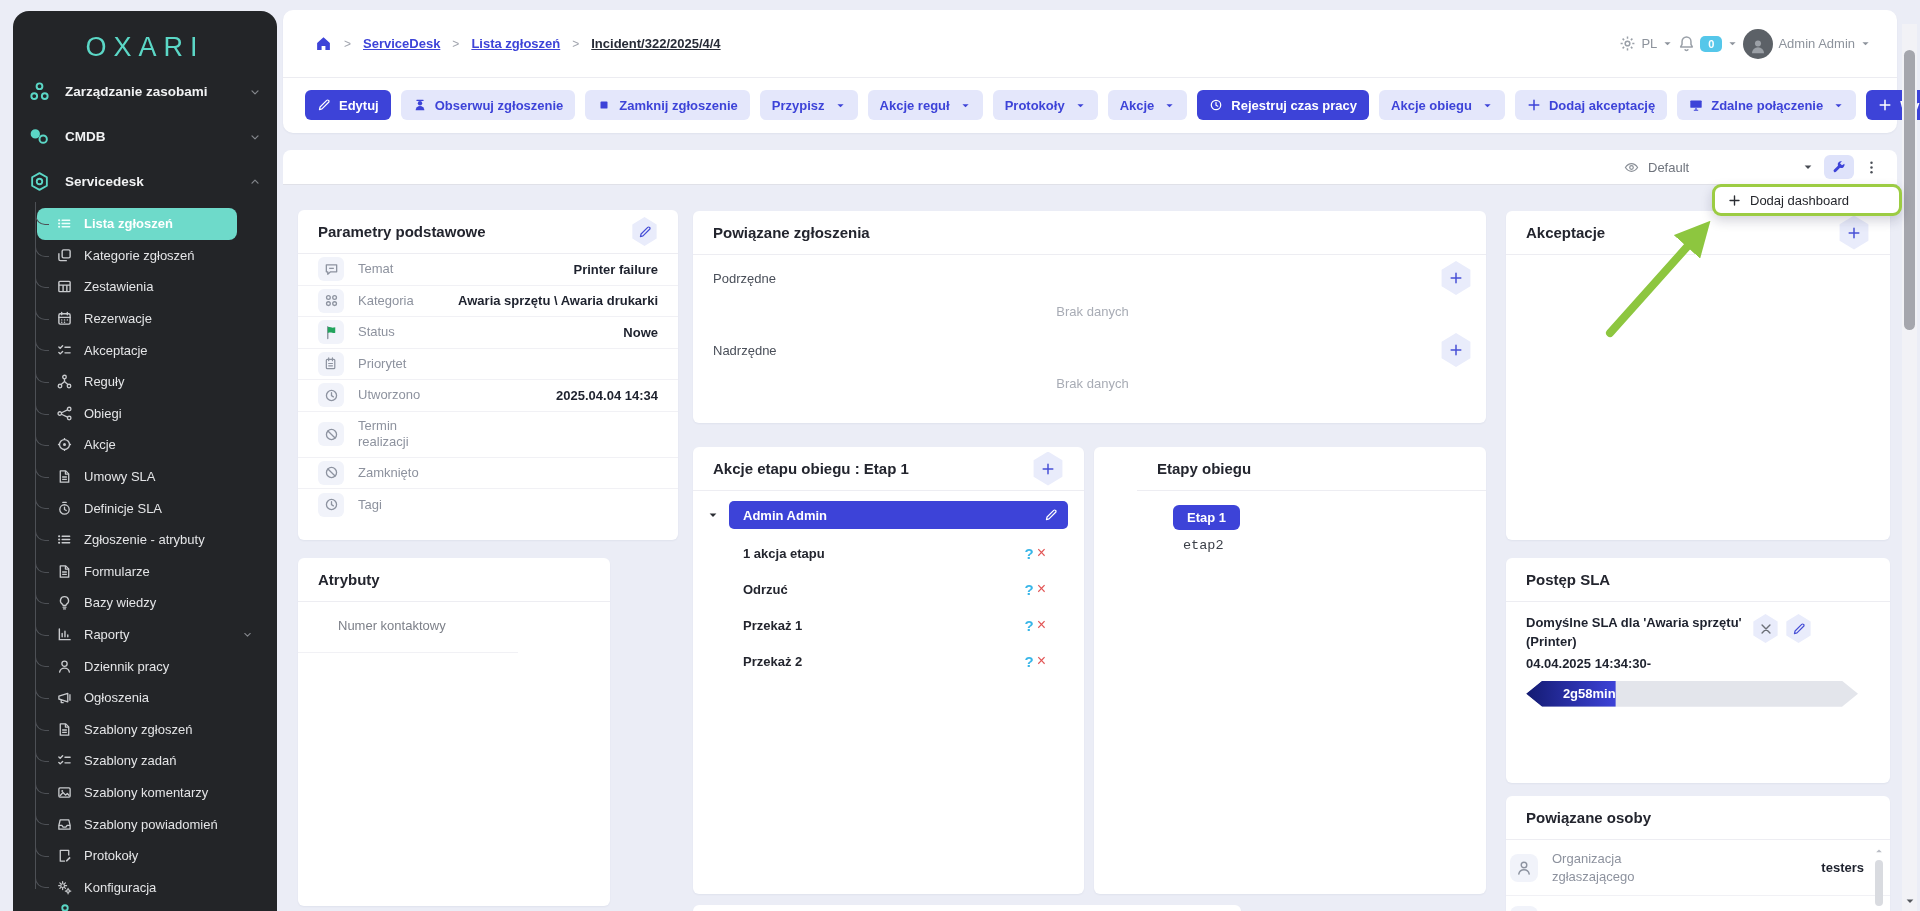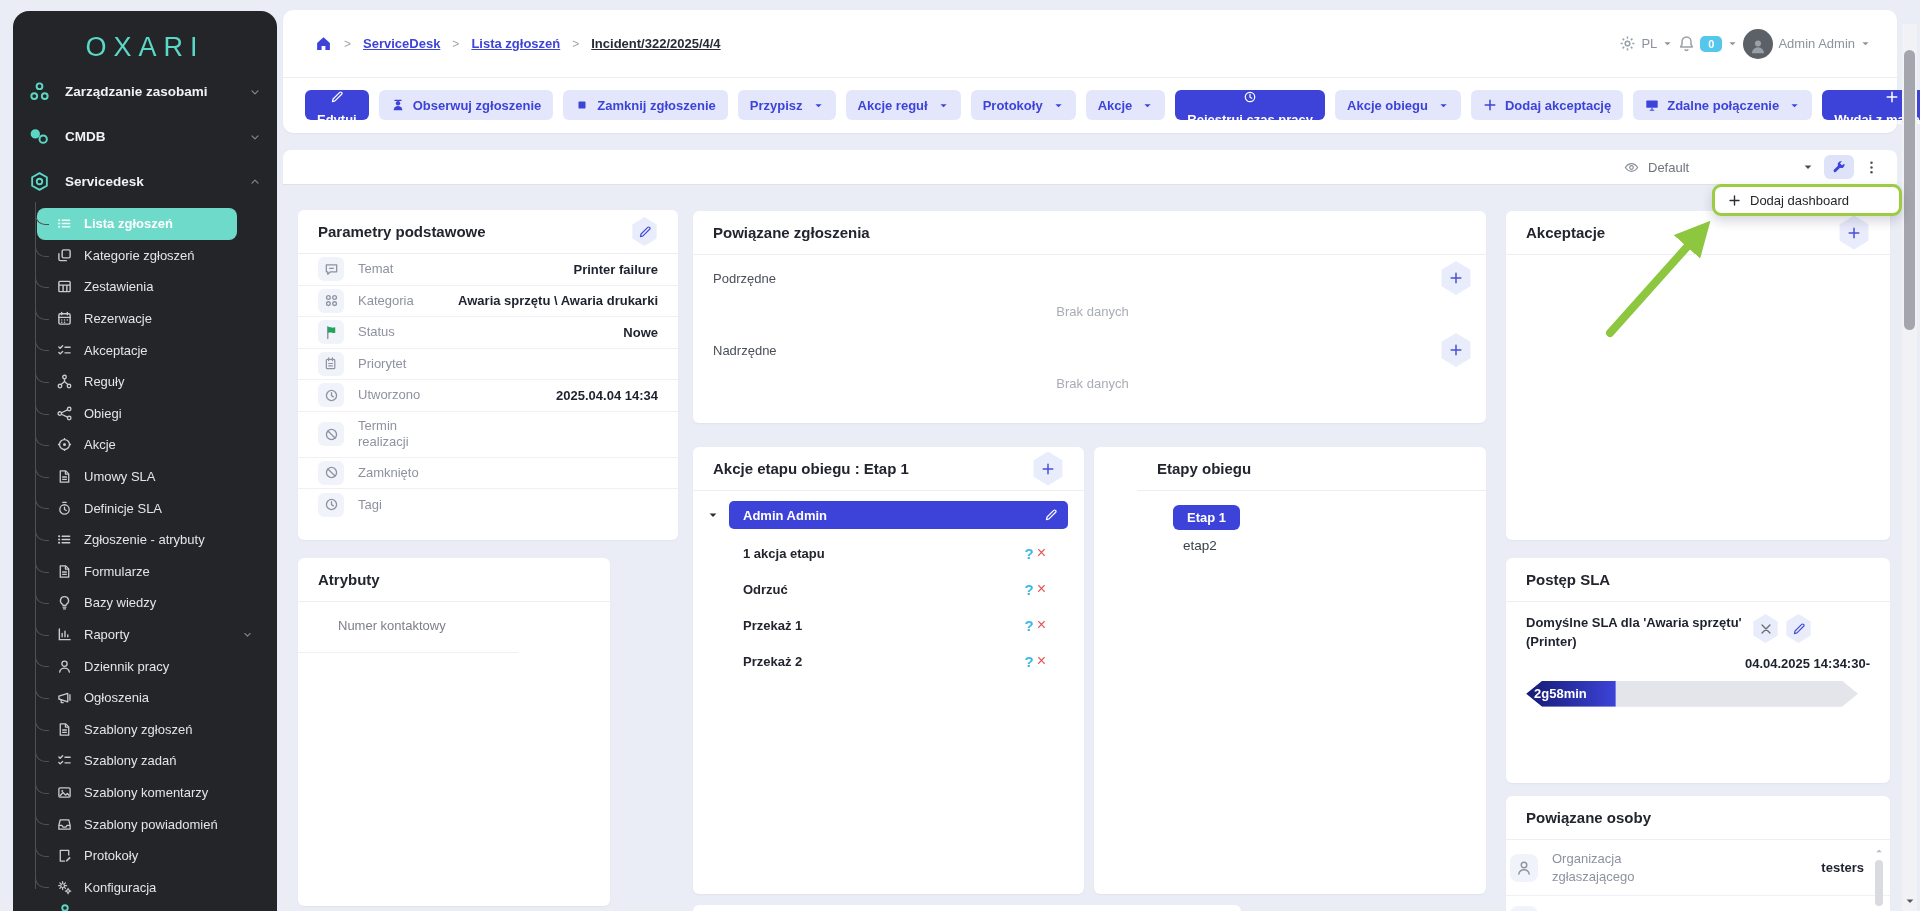--- a/index.html
+++ b/index.html
@@ -47,21 +47,21 @@
     place-items:center; color:#9ba0a6; overflow:hidden; cursor:pointer; }
   .cdn { width:11px; height:11px; color:#8d939c; }
 
   
   .tb-row { height:54px; display:flex; align-items:center; gap:10px; padding:0 22px; }
   .tbtn { height:30px; border:none; border-radius:6px; padding:0 12px; display:inline-flex;
     align-items:center; gap:8px; font-size:13px; font-weight:600; cursor:pointer;
     font-family:"Liberation Sans", sans-serif; white-space:nowrap; }
   .tbtn .t-ic { width:14px; height:14px; }
   .tbtn .t-cr { width:11px; height:11px; margin-left:2px; }
-  .solid { background:#3d43d8; color:#fff;flex-direction:column; }
+  .solid { background:#3d43d8; color:#fff; }
   .lite { background:#e4e7fb; color:#3d43d8; }
 
   
   .dashstrip { position:absolute; left:283px; top:150px; width:1614px; height:35px; background:#fff;
     border-bottom:1px solid #e0e1e8; border-radius:8px 8px 0 0; display:flex; align-items:center;
     justify-content:flex-end; gap:10px; padding:0 18px; }
   .dselect { width:190px; display:flex; align-items:center; gap:9px; color:#6f747d; font-size:13px;
     cursor:pointer; }
   .dselect .d-ic { width:15px; height:15px; color:#8b9098; }
   .dselect .d-cr { margin-left:auto; width:12px; height:12px; color:#474b53; }
@@ -120,34 +120,34 @@
     cursor:pointer; }
   .assign-bar .ic { margin-left:auto; width:14px; height:14px; }
   .act-row { display:flex; align-items:center; padding:0 38px 0 50px; height:36px; }
   .act-row .alb { flex:1; font-size:13px; font-weight:700; color:#23252e; }
   .act-row .q { color:#39b6e8; font-weight:700; font-size:15px; cursor:pointer; }
   .act-row .x { color:#e25555; font-weight:400; font-size:16px; margin-left:3px; cursor:pointer; }
 
   
   .stagepill { display:inline-block; margin:14px 0 0 36px; background:#3d43d8; color:#fff;
     font-size:13px; font-weight:600; padding:5px 14px; border-radius:6px; cursor:pointer; }
-  .stagenext { margin:8px 0 4px 46px; font-size:13.5px; color:#3c4049; }
+  .stagenext { margin:8px 0 4px 46px; font-size:13.5px; color:#3c4049;font-family:Liberation Mono, monospace; }
 
   
   .sla-body { padding:12px 20px 0; }
   .sla-top { display:flex; gap:6px; }
   .sla-name { flex:1; font-size:13px; font-weight:700; color:#1e222e; line-height:1.45; max-width:220px; }
-  .sla-date { display:flex; justify-content:flex-end; font-size:13px; font-weight:700;
+  .sla-date { display:flex; justify-content:flex-start; font-size:13px; font-weight:700;
     color:#1e222e; margin-top:4px; }
   .sla-bar { position:relative; margin-top:10px; width:332px; height:26px; background:#e3e5eb;
     clip-path:polygon(16px 0, calc(100% - 16px) 0, 100% 50%, calc(100% - 16px) 100%, 16px 100%, 0 50%); }
   .sla-fill { position:absolute; left:0; top:0; bottom:0; width:27%;
     background:linear-gradient(90deg,#141b72,#3d43d8);
     clip-path:polygon(16px 0, 100% 0, 100% 100%, 16px 100%, 0 50%);
-    display:flex; align-items:center; justify-content:flex-start; padding-left:8px;
+    display:flex; align-items:center; justify-content:flex-end; padding-left:8px;
     color:#fff; font-size:13px; font-weight:700; }
 
   
   .perow { display:flex; align-items:center; padding:10px 26px 10px 4px;
     border-bottom:1px solid #f1f1f5; }
   .perow .pic { width:28px; height:28px; border-radius:8px; background:#f1f3fa; display:grid;
     place-items:center; color:#8d93a0; margin-right:14px; }
   .perow .pic .ic { width:16px; height:16px; }
   .perow .plb { width:120px; font-size:13px; color:#8d929e; line-height:1.35; }
   .perow .pvl { flex:1; text-align:right; font-size:13px; font-weight:700; color:#1e222e; }

